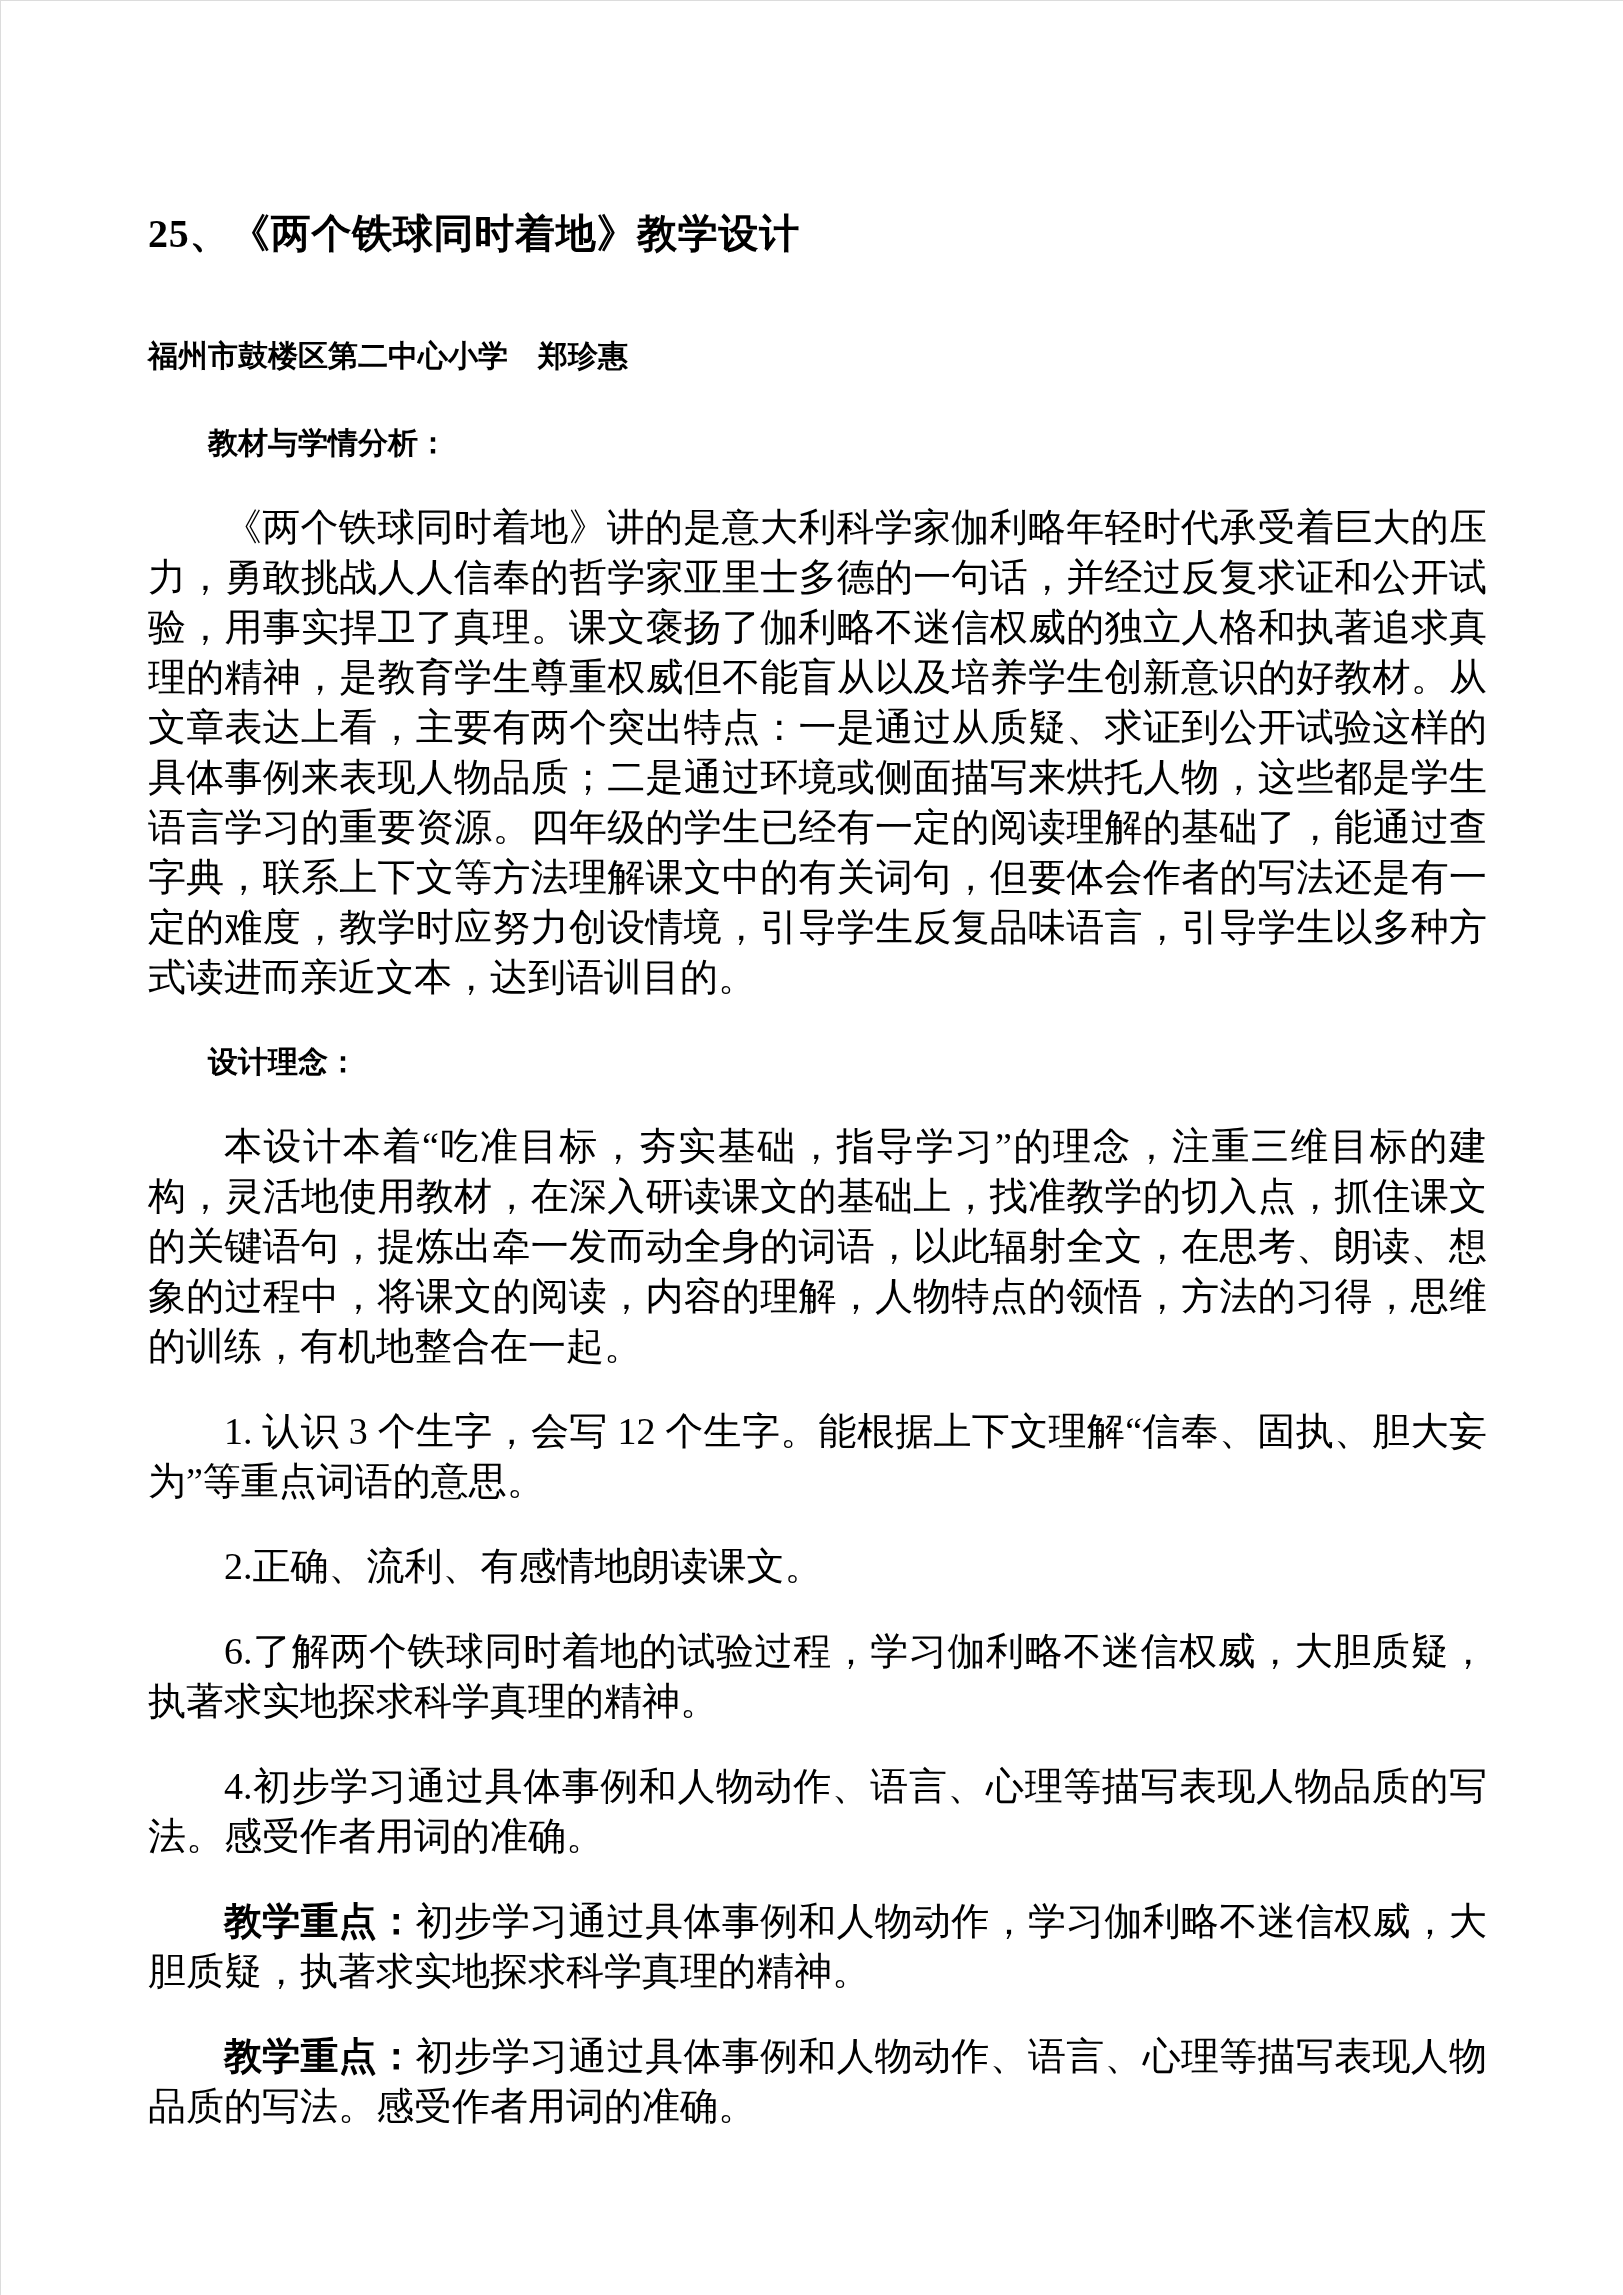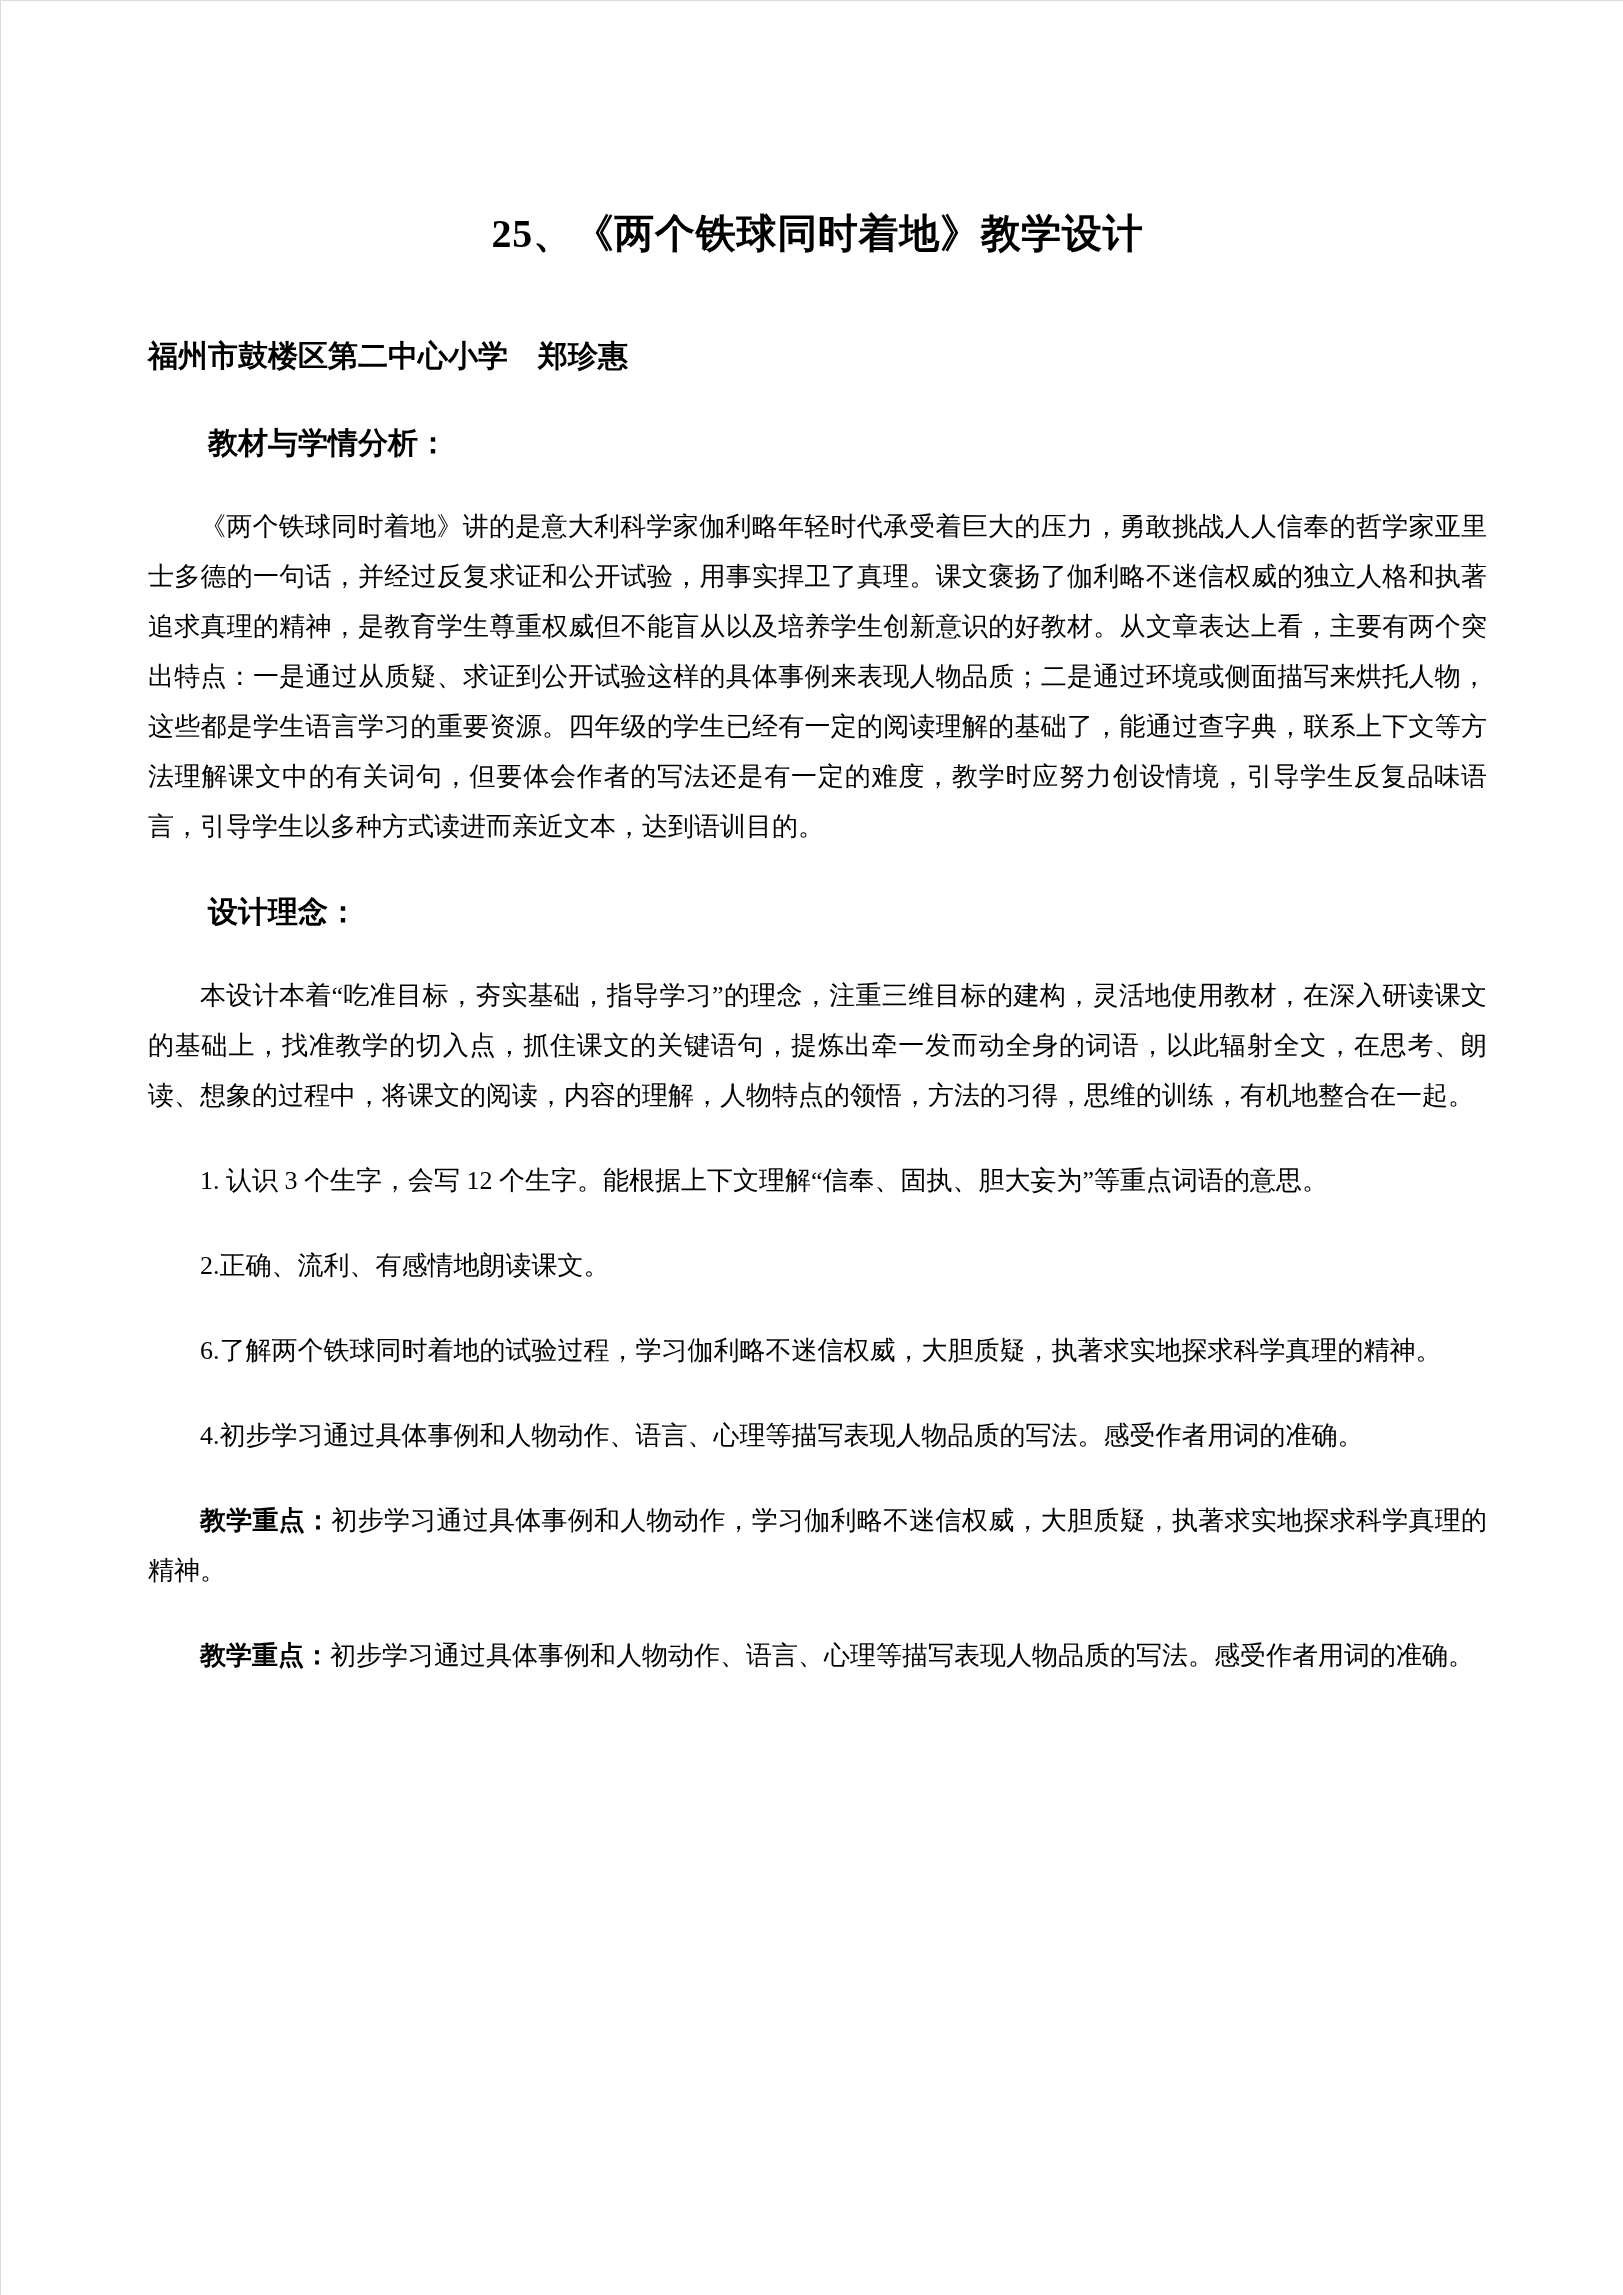--- a/index.html
+++ b/index.html
@@ -17,39 +17,39 @@
     border-left: 1.4px solid #dcdcdc;
     border-top: 1.4px solid #dcdcdc;
     padding: 205px 136px 82px 147px;
     font-family: "Liberation Serif", "DejaVu Serif", serif;
     color: #000000;
     overflow: hidden;
   }
   .title {
     font-size: 40px;
     font-weight: bold;
-    text-align: center;
+    text-align: left;
     margin: 0 0 75px 0;
     letter-spacing: 0.7px;
   }
   .author {
     font-size: 30px;
     font-weight: bold;
     text-align: left;
     margin: 0 8px 41px 0;
   }
   .heading {
     font-size: 30px;
     font-weight: bold;
     text-indent: 2em;
     line-height: 49px;
     margin: 35px 0;
   }
   .para {
-    font-size: 26px;
+    font-size: 38px;
     line-height: 50px;
     text-indent: 2em;
     text-align: justify;
     margin: 35px 0;
   }
   .bold-label {
     font-weight: bold;
   }
 </style>
 </head>

